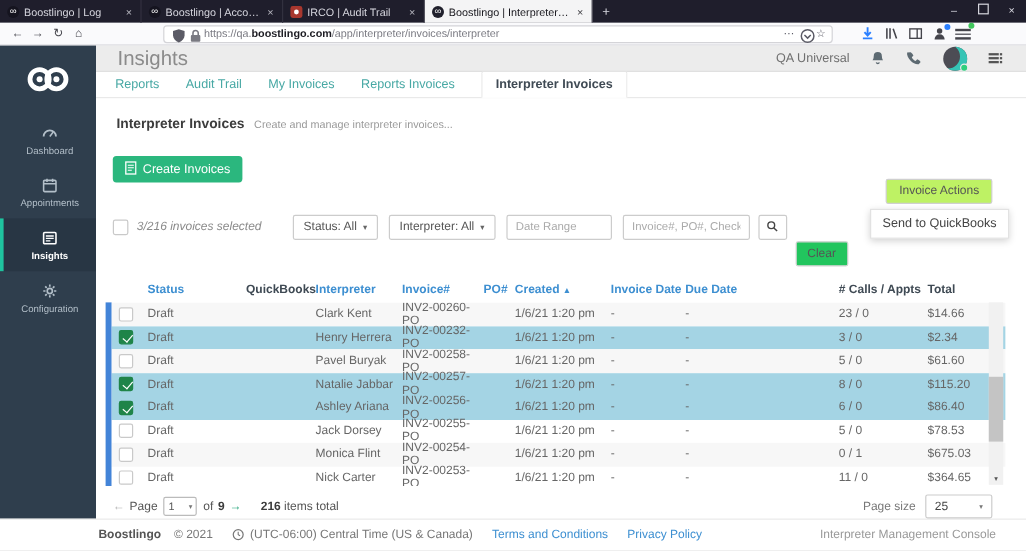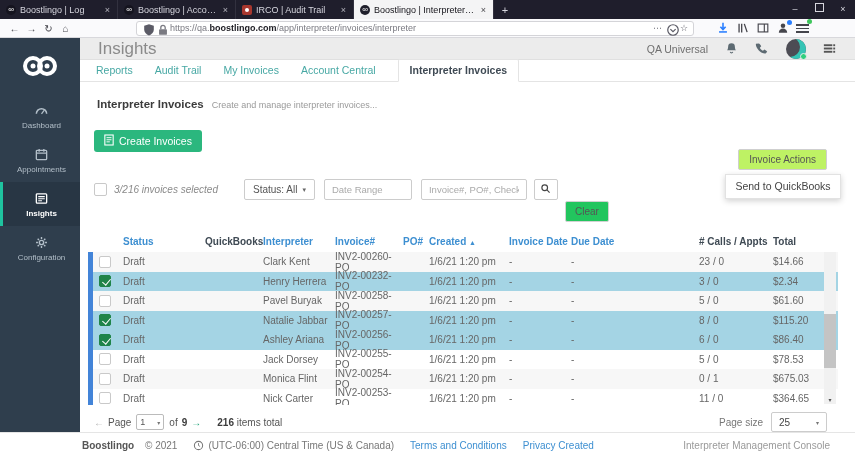--- a/index.html
+++ b/index.html
@@ -301,21 +301,21 @@
                 <rect x="12" y="10.5" width="2" height="2" fill="#555"></rect>
               </svg>
             </span>
         </div>
       </div>
 
       <div class="tabstrip">
         <span class="ntab">Reports</span>
         <span class="ntab">Audit Trail</span>
         <span class="ntab">My Invoices</span>
-        <span class="ntab">Account Central</span>
+        <span class="ntab">Reports Invoices</span>
         <span class="ntab active">Interpreter Invoices</span>
       </div>
 
       <div class="content">
 
         <div class="title-row">
           <span class="pg-title">Interpreter Invoices</span>
           <span class="pg-sub">Create and manage interpreter invoices...</span>
         </div>
 
@@ -325,20 +325,24 @@
                 <path d="M3 4.2h6M3 6.7h6M3 9.2h4" stroke="#fff" stroke-width="1.1"></path>
               </svg></span>
           <span>Create Invoices</span>
         </button>
 
         <div class="filter-row">
           <span class="cb"></span>
           <span class="sel-summary">3/216 invoices selected</span>
           <button class="drop-btn" style="margin-left:26px;">
             <span>Status: All</span>
+            <span class="caret">▾</span>
+          </button>
+          <button class="drop-btn" style="margin-left:9px;">
+            <span>Interpreter: All</span>
             <span class="caret">▾</span>
           </button>
           <input class="f-input" style="margin-left: 9px; width: 88px;" placeholder="Date Range">
           <input class="f-input" style="margin-left: 9px; width: 106px;" placeholder="Invoice#, PO#, Check#">
           <button class="sq-btn" style="margin-left:7px;">
             <span><svg viewBox="0 0 14 14">
                   <circle cx="6" cy="6" r="3.6" fill="none" stroke="#444" stroke-width="1.5"></circle>
                   <path d="M8.8 8.8L12.2 12.2" stroke="#444" stroke-width="1.5"></path>
                 </svg></span>
           </button>
@@ -533,17 +537,17 @@
     <span class="fitem">
       <span class="ficon">
           <svg viewBox="0 0 16 16">
             <circle cx="8" cy="8" r="6" fill="none" stroke="#777" stroke-width="1.5"></circle>
             <path d="M8 4.5V8l2.3 1.4" fill="none" stroke="#777" stroke-width="1.3"></path>
           </svg>
         </span>
       <span>(UTC-06:00) Central Time (US &amp; Canada)</span>
     </span>
     <a class="fitem">Terms and Conditions</a>
-    <a class="fitem">Privacy Created</a>
+    <a class="fitem">Privacy Policy</a>
     <span class="fright">Interpreter Management Console</span>
   </div>
 
 </div>
 
 </body></html>

